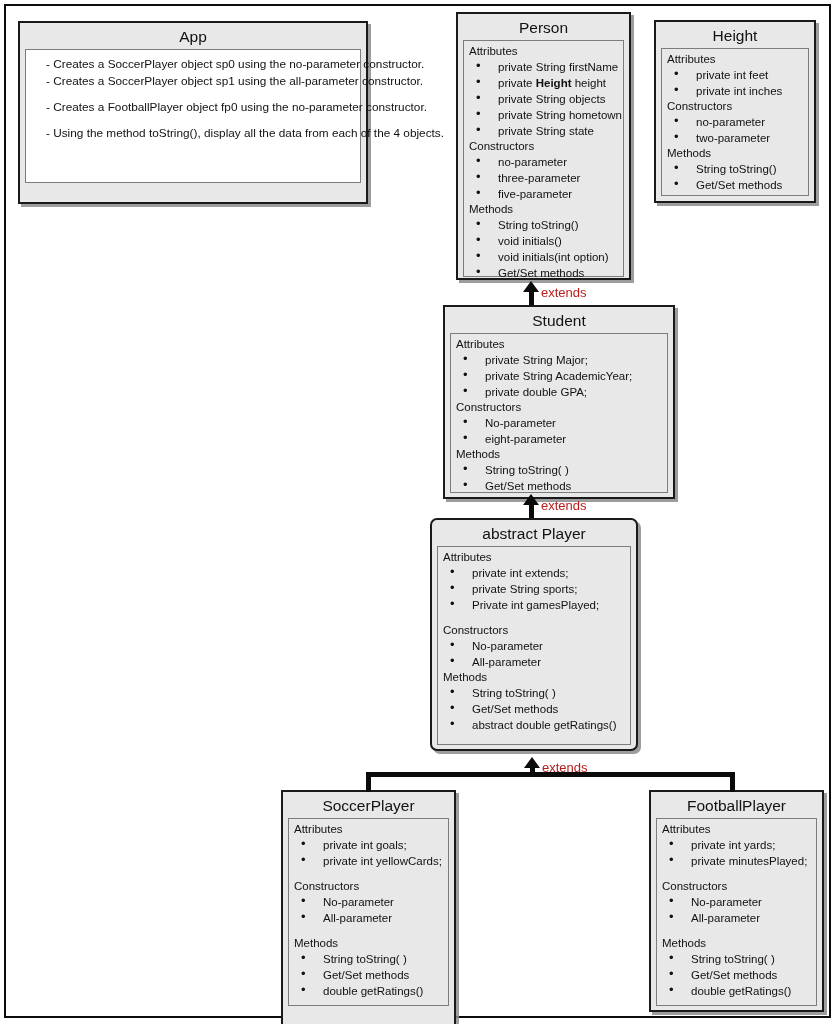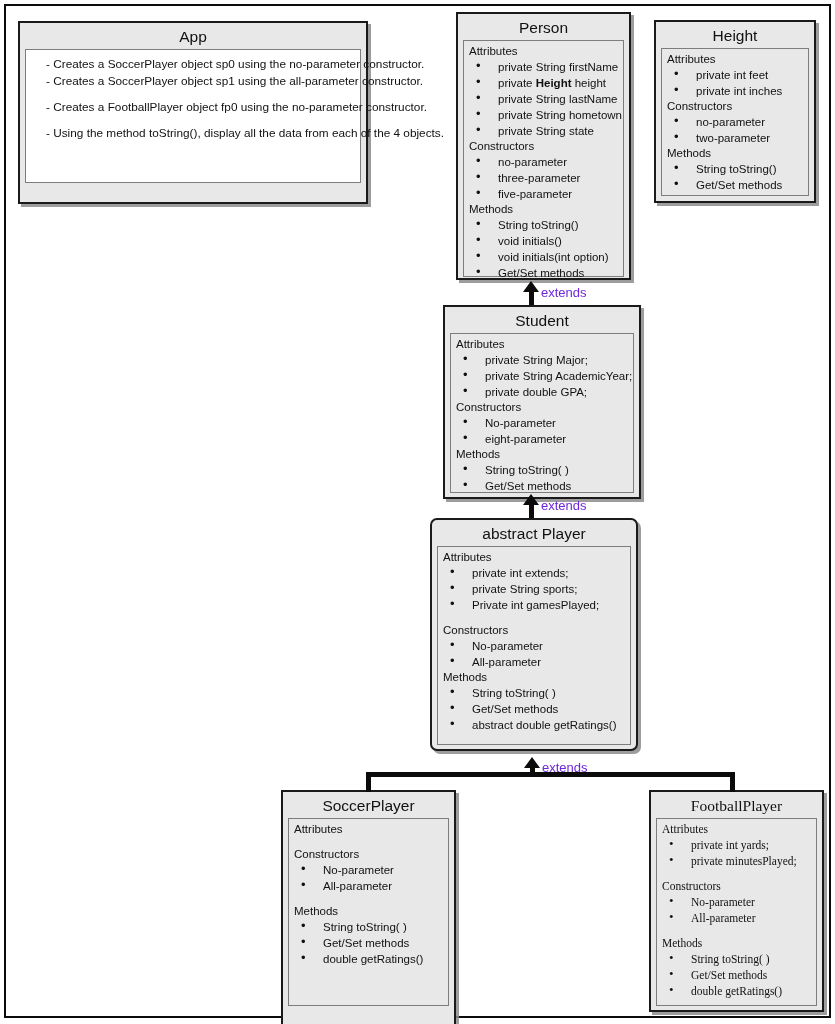--- a/index.html
+++ b/index.html
@@ -112,21 +112,21 @@
     position: absolute;
     width: 0;
     height: 0;
     border-left: 8px solid transparent;
     border-right: 8px solid transparent;
     border-bottom: 11px solid #0b0b0b;
   }
   .conn-label {
     position: absolute;
     font-size: 13px;
-    color: #6d28d9;
+    color: #b91c1c;
     line-height: 15px;
     white-space: nowrap;
   }
 </style>
 </head>
 <body>
 
 <div id="page">
 
   <div id="page-frame"></div>
@@ -143,21 +143,21 @@
     </div>
   </div>
 
   <div class="uml-box" id="person-box" style="left:456px; top:12px; width:175px; height:268px;">
     <div class="uml-title">Person</div>
     <div class="uml-body" style="height:237px;">
       <div class="section-head">Attributes</div>
       <ul class="uml-list">
         <li>private String firstName</li>
         <li>private <span class="bold-type">Height</span> height</li>
-        <li>private String lastName</li>
+        <li>private String objects</li>
         <li>private String hometown</li>
         <li>private String state</li>
       </ul>
       <div class="section-head">Constructors</div>
       <ul class="uml-list">
         <li>no-parameter</li>
         <li>three-parameter</li>
         <li>five-parameter</li>
       </ul>
       <div class="section-head">Methods</div>
@@ -184,21 +184,21 @@
         <li>two-parameter</li>
       </ul>
       <div class="section-head">Methods</div>
       <ul class="uml-list">
         <li>String toString()</li>
         <li>Get/Set methods</li>
       </ul>
     </div>
   </div>
 
-  <div class="uml-box" id="student-box" style="left:443px; top:305px; width:198px; height:194px;">
+  <div class="uml-box" id="student-box" style="left:443px; top:305px; width:232px; height:194px;">
     <div class="uml-title">Student</div>
     <div class="uml-body" style="height:160px;">
       <div class="section-head">Attributes</div>
       <ul class="uml-list">
         <li>private String Major;</li>
         <li>private String AcademicYear;</li>
         <li>private double GPA;</li>
       </ul>
       <div class="section-head">Constructors</div>
       <ul class="uml-list">
@@ -234,37 +234,41 @@
         <li>Get/Set methods</li>
         <li>abstract double getRatings()</li>
       </ul>
     </div>
   </div>
 
   <div class="uml-box" id="soccer-box" style="left:281px; top:790px; width:175px; height:270px;">
     <div class="uml-title">SoccerPlayer</div>
     <div class="uml-body" style="height:188px;">
       <div class="section-head">Attributes</div>
+      <ul class="uml-list">
+        <li>private int goals;</li>
+        <li>private int yellowCards;</li>
+      </ul>
       <div class="spacer"></div>
       <div class="section-head">Constructors</div>
       <ul class="uml-list">
         <li>No-parameter</li>
         <li>All-parameter</li>
       </ul>
       <div class="spacer"></div>
       <div class="section-head">Methods</div>
       <ul class="uml-list">
         <li>String toString( )</li>
         <li>Get/Set methods</li>
         <li>double getRatings()</li>
       </ul>
     </div>
   </div>
 
-  <div class="uml-box" id="football-box" style="left:649px; top:790px; width:175px; height:222px;font-family:Liberation Serif, serif;">
+  <div class="uml-box" id="football-box" style="left:649px; top:790px; width:175px; height:222px;">
     <div class="uml-title">FootballPlayer</div>
     <div class="uml-body" style="height:188px;">
       <div class="section-head">Attributes</div>
       <ul class="uml-list">
         <li>private int yards;</li>
         <li>private minutesPlayed;</li>
       </ul>
       <div class="spacer"></div>
       <div class="section-head">Constructors</div>
       <ul class="uml-list">

